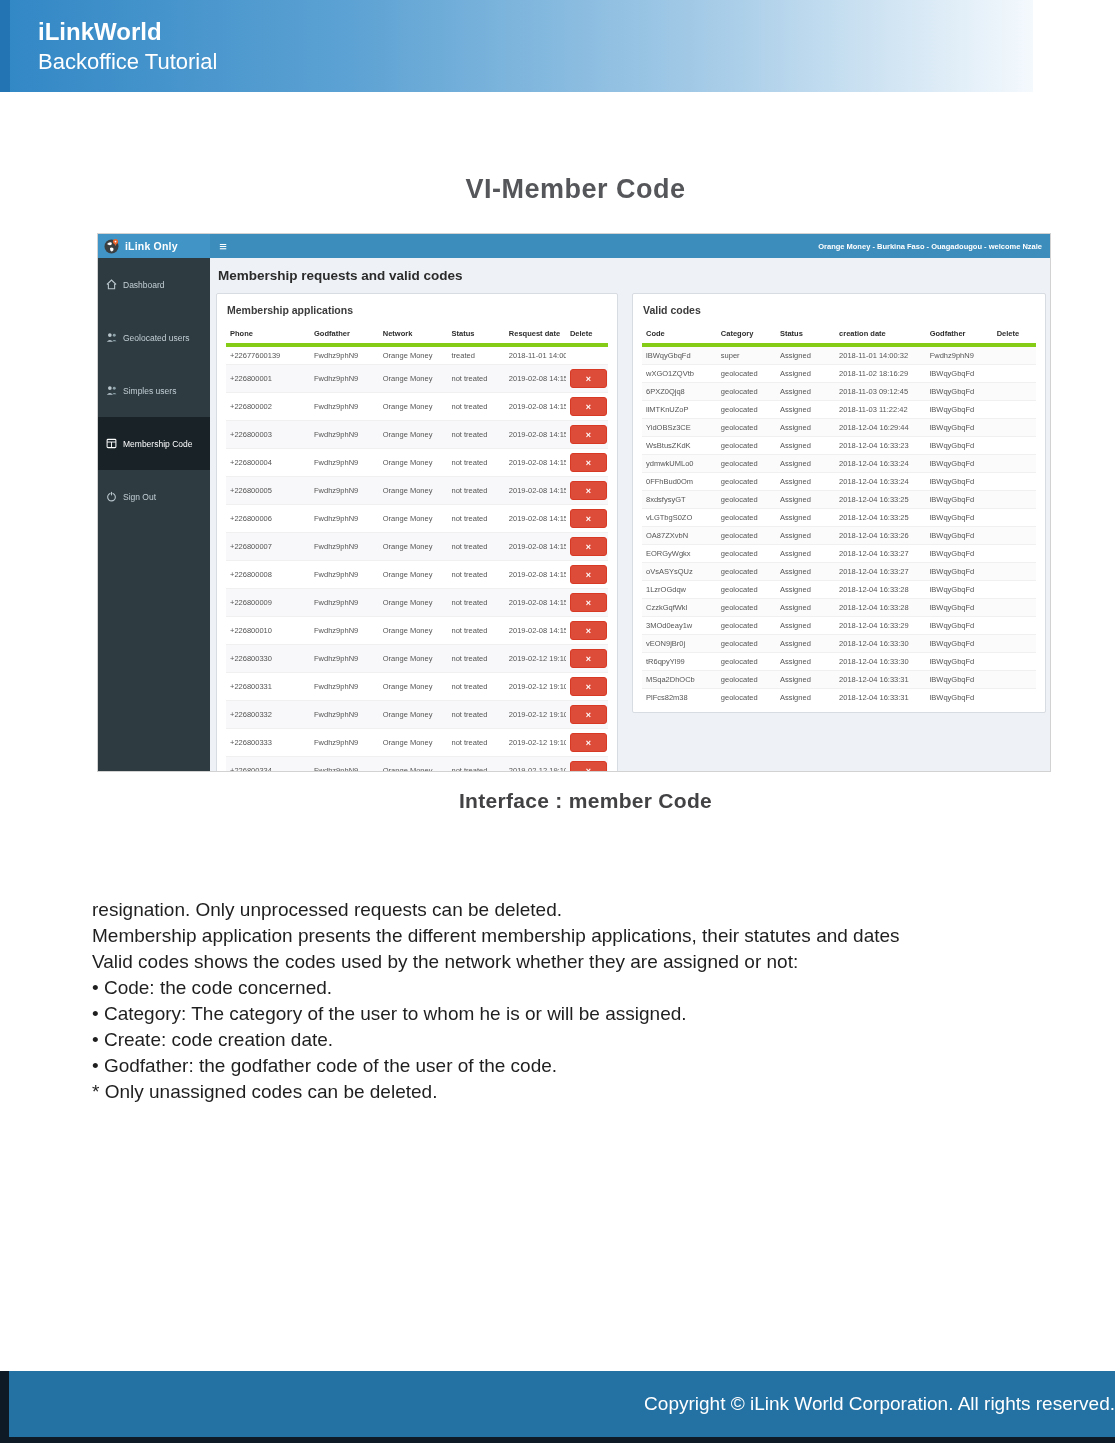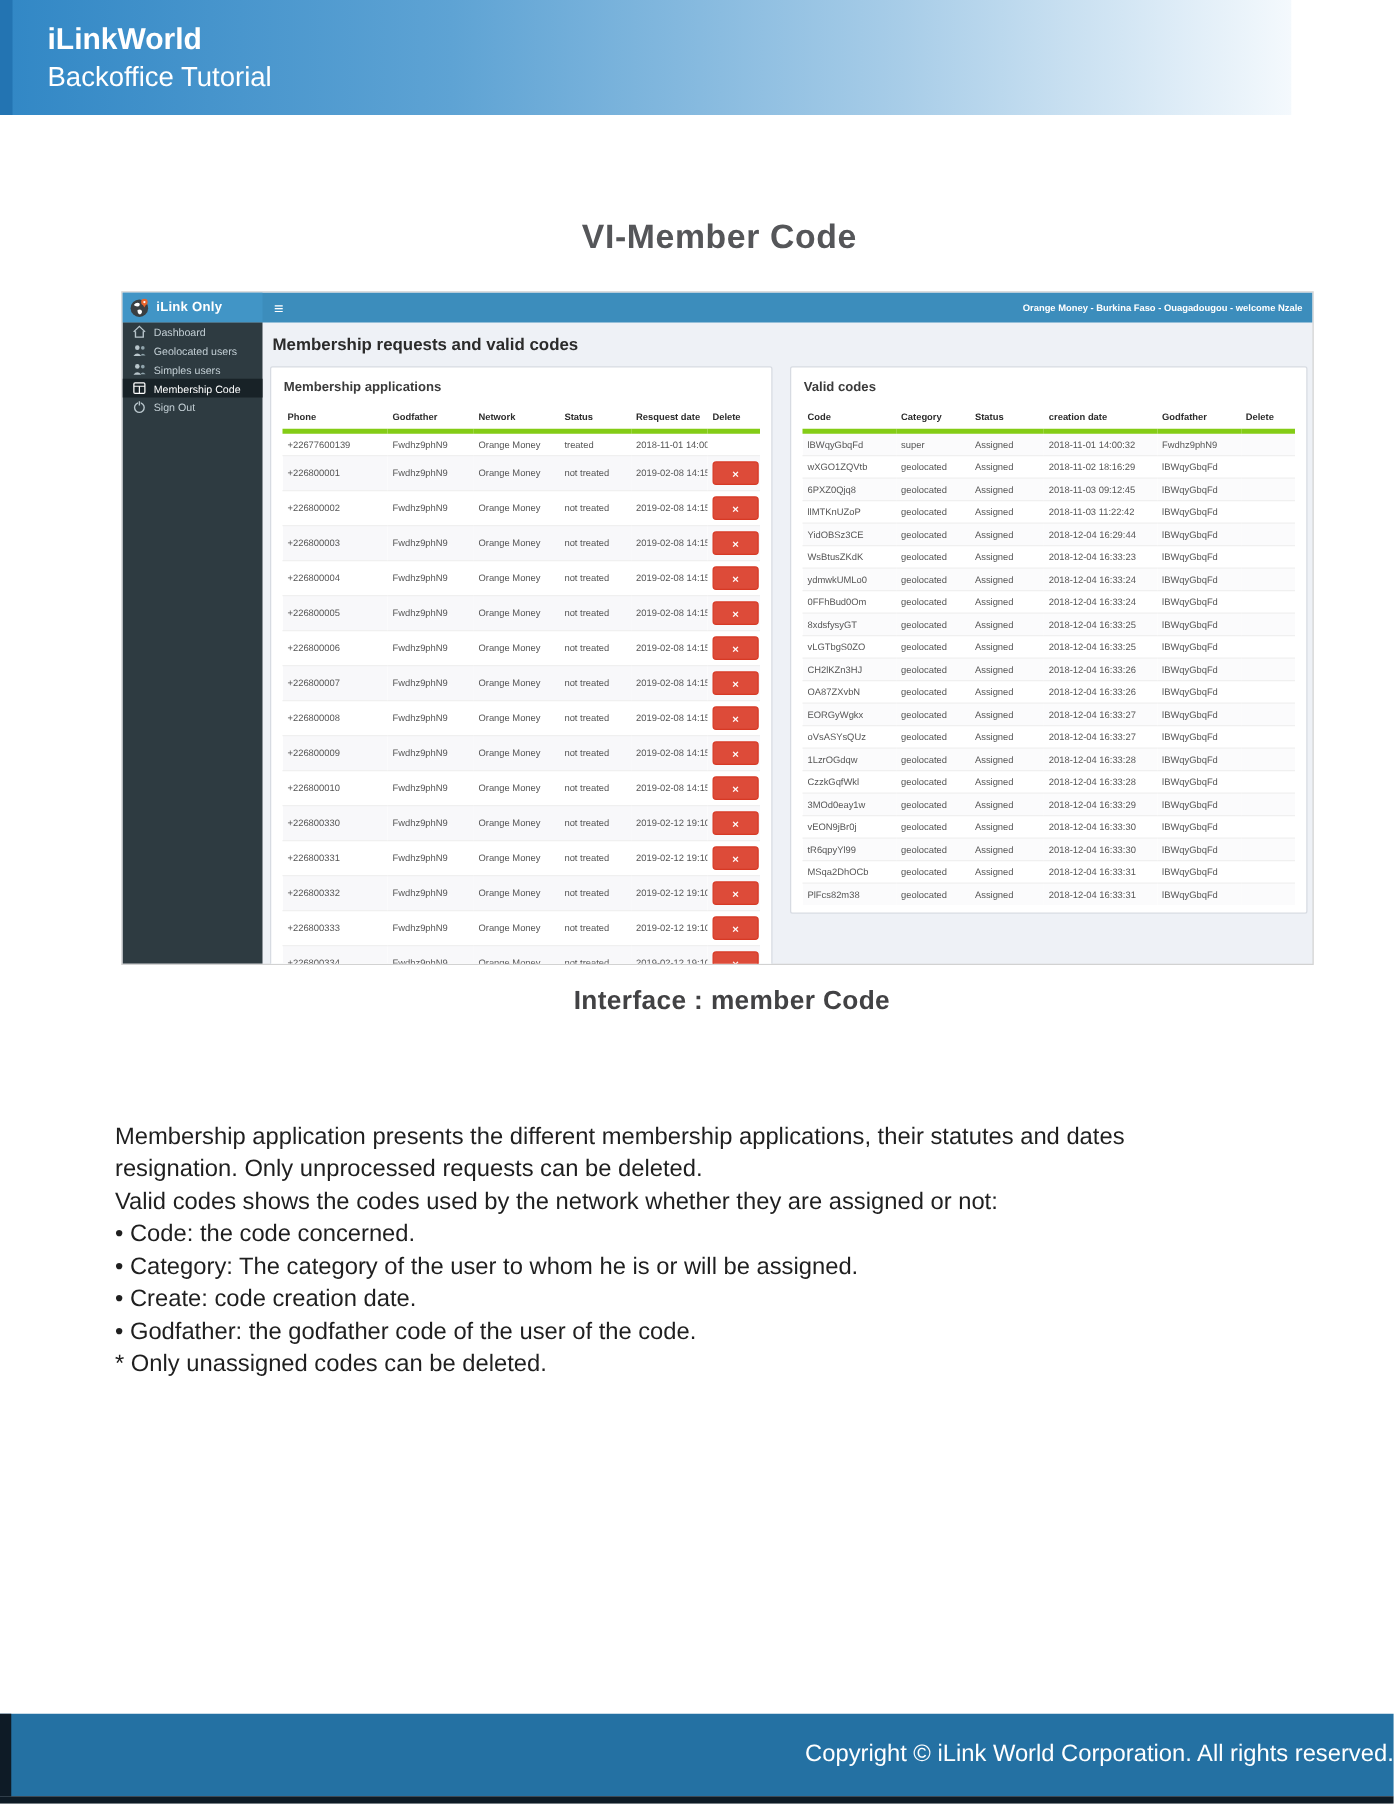--- a/index.html
+++ b/index.html
@@ -26,21 +26,21 @@
 
   .app-navbar { position:absolute; left:0; top:0; width:100%; height:24px; background:#3c8dbc; display:flex; align-items:stretch; }
   .brand { width:112px; background:#4195c6; display:flex; align-items:center; gap:5px; padding-left:6px; }
   .brand-name { color:#fff; font-size:10.5px; font-weight:700; letter-spacing:.2px; }
   .menu-toggle { width:26px; display:flex; align-items:center; justify-content:center;
     color:#fff; font-size:13px; cursor:pointer; }
   .nav-status { flex:1; display:flex; align-items:center; justify-content:flex-end; padding-right:8px;
     color:#fff; font-size:7.5px; font-weight:700; }
 
   .sidebar { position:absolute; left:0; top:24px; width:112px; height:513px; background:#2e3b41; }
-  .side-item { display:flex; align-items:center; gap:6px; padding:2px 8px; color:#c3cfd5;
+  .side-item { display:flex; align-items:center; gap:6px; padding:21px 8px; color:#c3cfd5;
     font-size:8.5px; cursor:pointer; }
   .side-item .sicon { width:11px; height:11px; flex:none; display:inline-flex; }
   .side-item.active { background:#182227; color:#ffffff; }
 
   .app-content { position:absolute; left:112px; top:24px; width:840px; height:513px; padding:6px 4px 0 6px; }
   .content-heading { font-size:13.5px; font-weight:700; color:#2b2b2b; margin:4px 0 10px 2px; }
   .panels { display:flex; gap:14px; align-items:flex-start; }
   .panel { background:#ffffff; border:1px solid #d7dbe2; border-radius:2px; padding:8px 9px 6px 9px; }
   .panel-apps { width:402px; flex:none; }
   .panel-codes { flex:1; }
@@ -443,28 +443,20 @@
               </tr>
               <tr>
                 <td>vLGTbgS0ZO</td>
                 <td>geolocated</td>
                 <td>Assigned</td>
                 <td>2018-12-04 16:33:25</td>
                 <td>lBWqyGbqFd</td>
                 <td></td>
               </tr>
               <tr>
-                <td>CH2lKZn3HJ</td>
-                <td>geolocated</td>
-                <td>Assigned</td>
-                <td>2018-12-04 16:33:26</td>
-                <td>lBWqyGbqFd</td>
-                <td></td>
-              </tr>
-              <tr>
                 <td>OA87ZXvbN</td>
                 <td>geolocated</td>
                 <td>Assigned</td>
                 <td>2018-12-04 16:33:26</td>
                 <td>lBWqyGbqFd</td>
                 <td></td>
               </tr>
               <tr>
                 <td>EORGyWgkx</td>
                 <td>geolocated</td>
@@ -541,22 +533,22 @@
         </table>
       </div>
 
     </div>
   </div>
 </div>
 
 <div class="caption">Interface : member Code</div>
 
 <div class="description" id="description">
+    <div>resignation. Only unprocessed requests can be deleted.</div>
     <div>Membership application presents the different membership applications, their statutes and dates</div>
-    <div>resignation. Only unprocessed requests can be deleted.</div>
     <div>Valid codes shows the codes used by the network whether they are assigned or not:</div>
     <div>• Code: the code concerned.</div>
     <div>• Category: The category of the user to whom he is or will be assigned.</div>
     <div>• Create: code creation date.</div>
     <div>• Godfather: the godfather code of the user of the code.</div>
     <div>* Only unassigned codes can be deleted.</div>
   </div>
 
 <div class="footer">
   <span class="footer-text">Copyright © iLink World Corporation. All rights reserved.</span>

